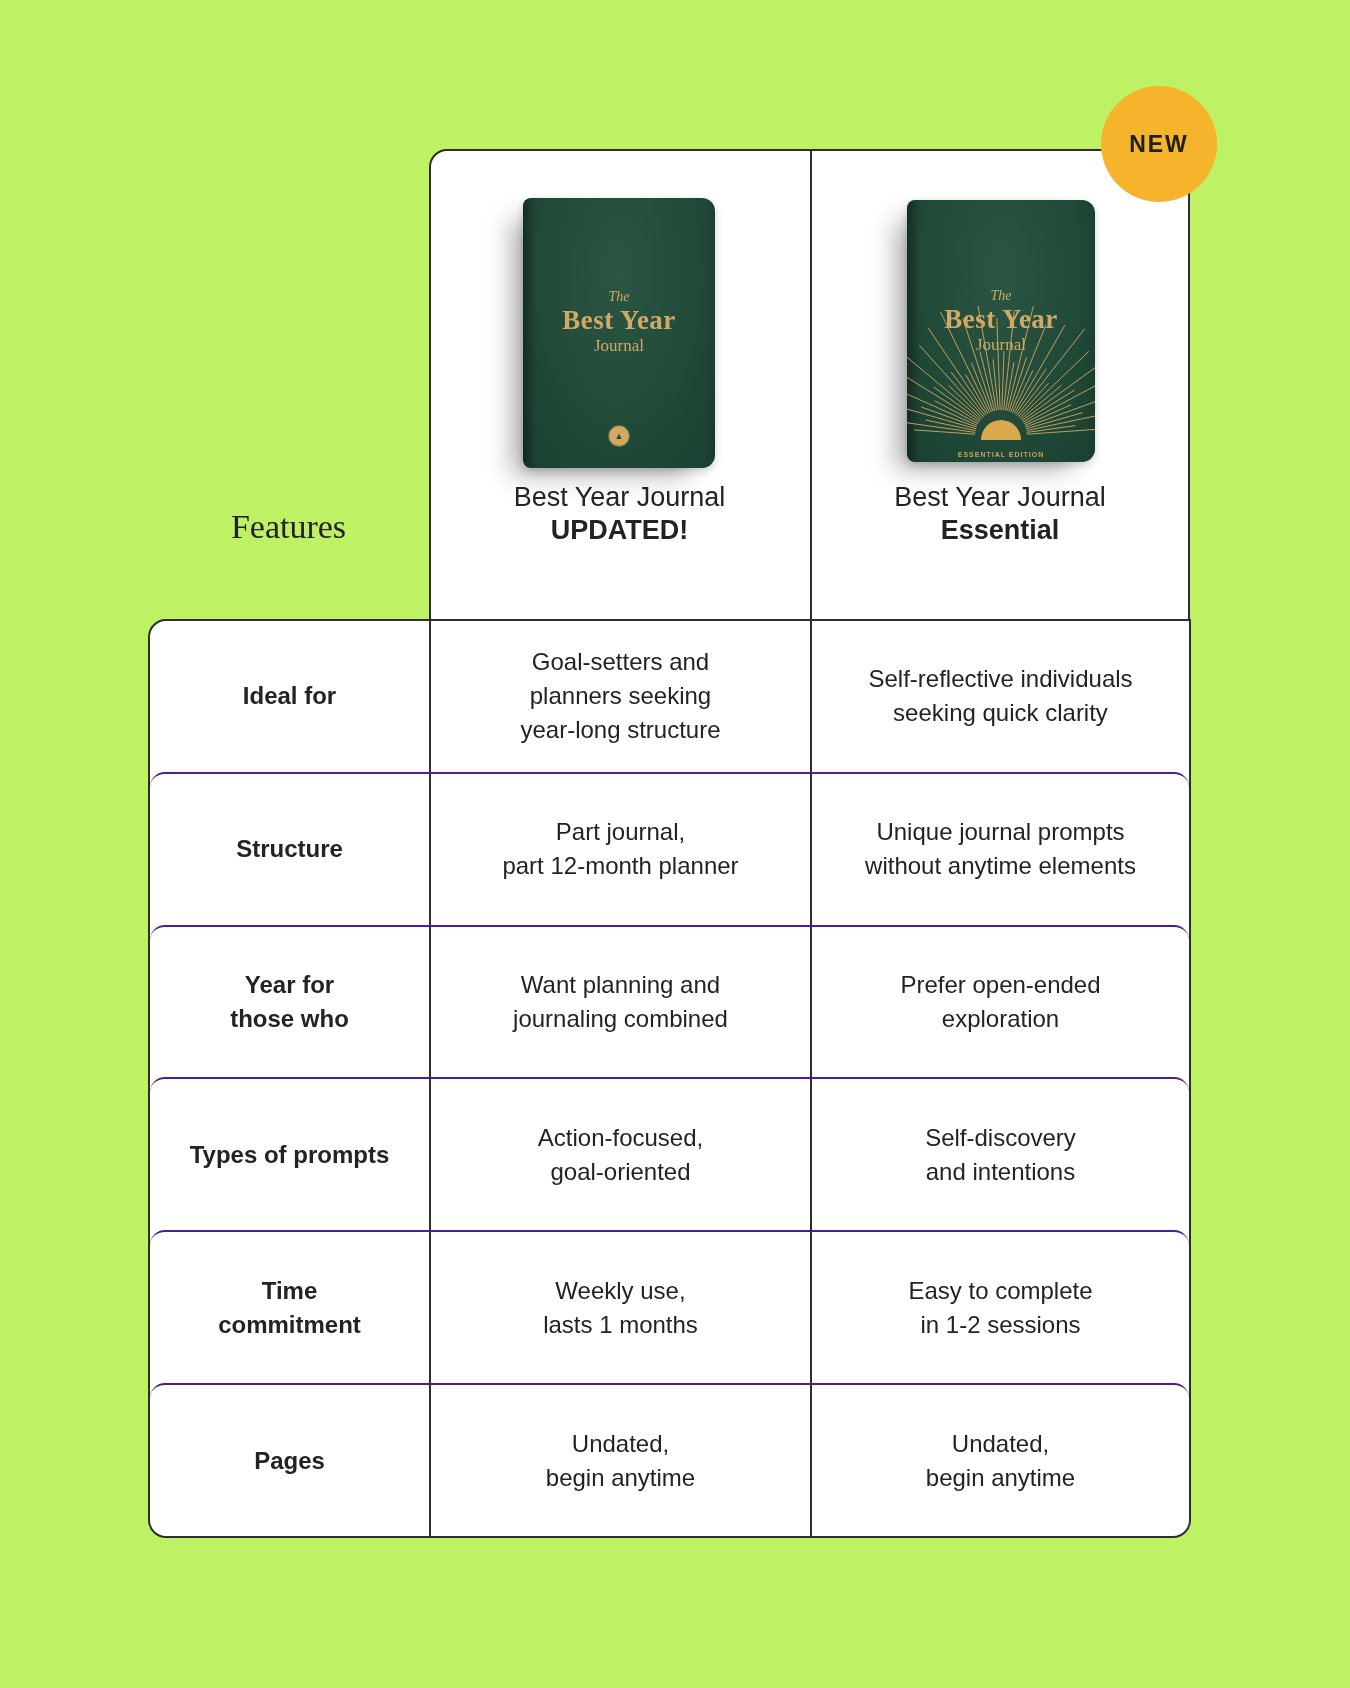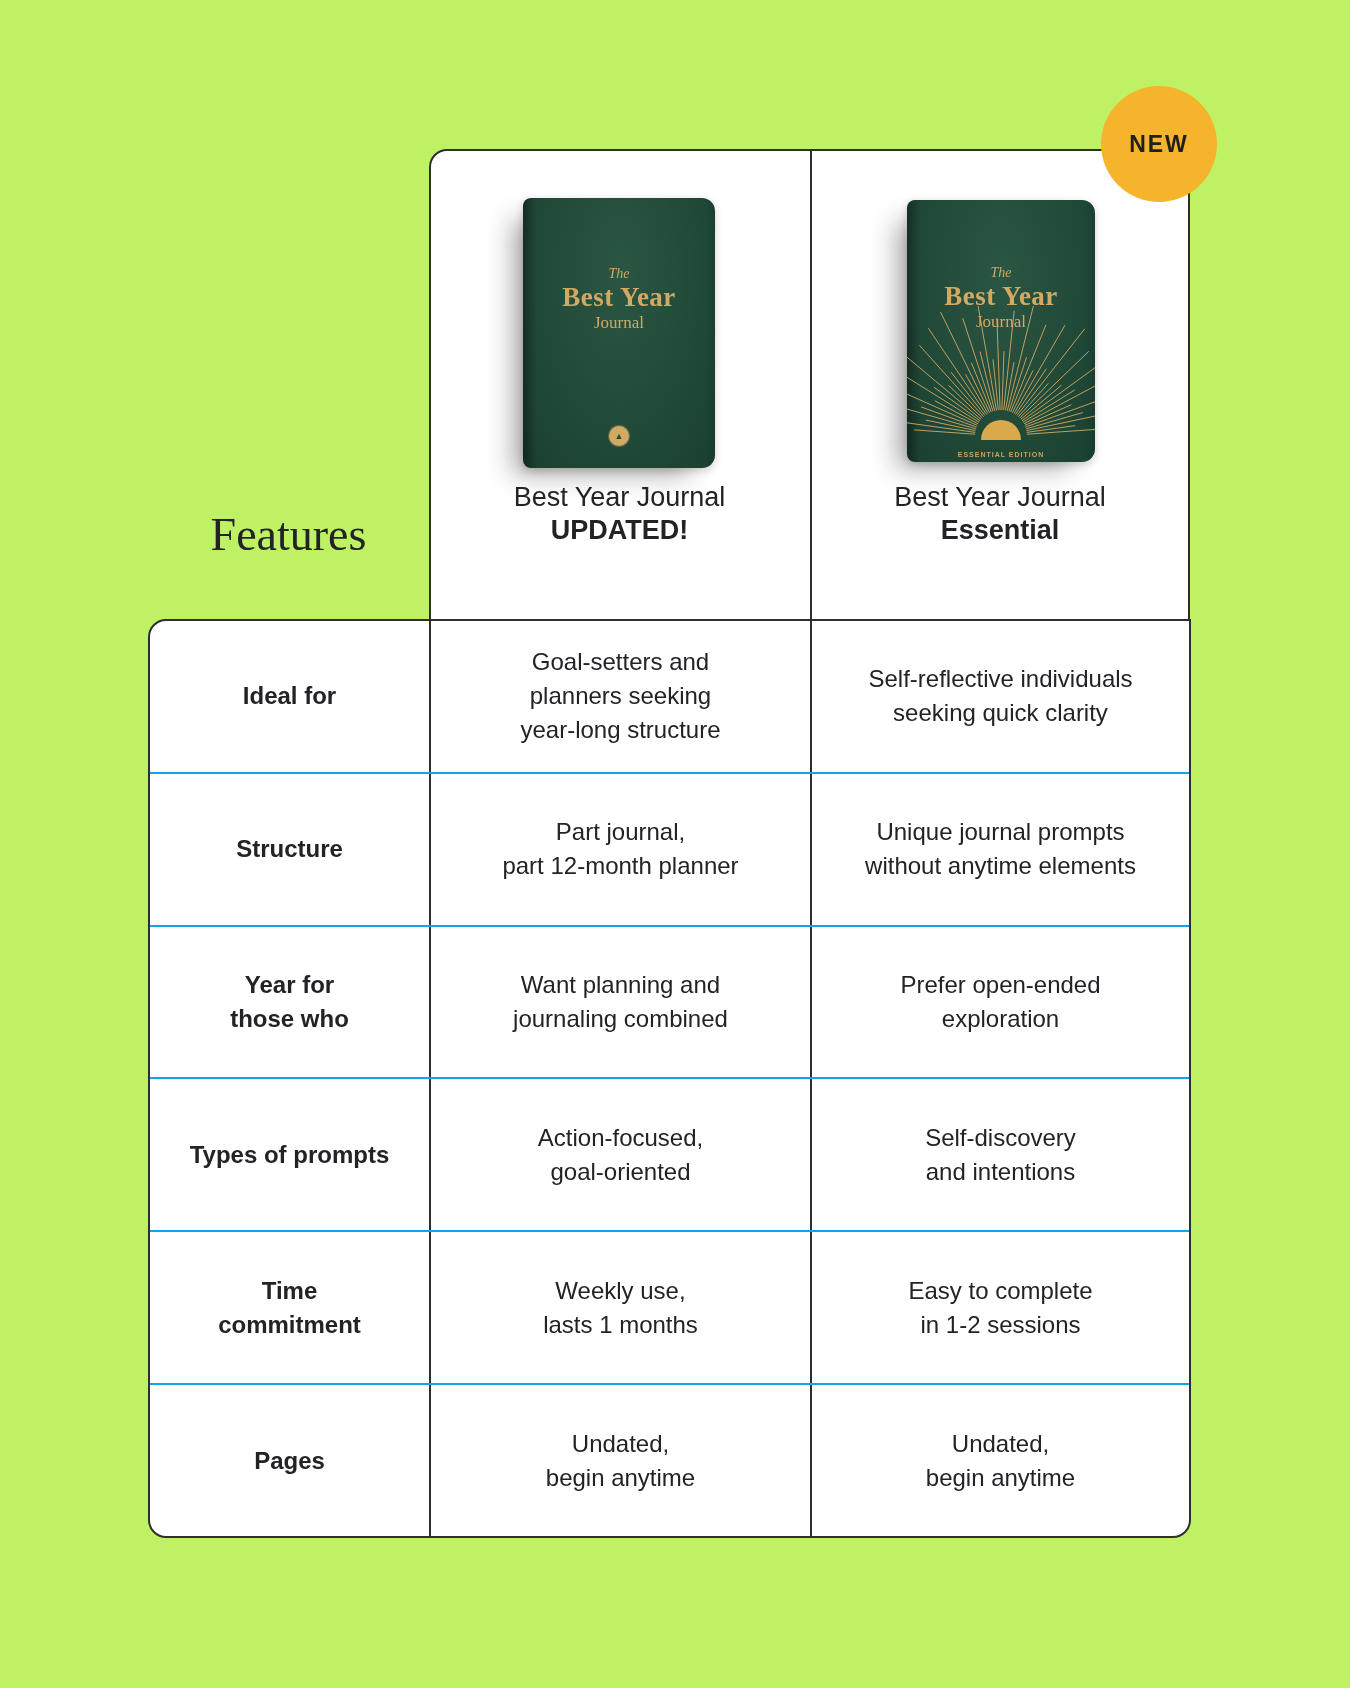--- a/index.html
+++ b/index.html
@@ -22,21 +22,21 @@
         border-radius:8px 13px 13px 8px;
         background-color:#1E4B38;
         background-image:
           radial-gradient(ellipse at 50% 28%, rgba(255,255,255,0.06), rgba(0,0,0,0.14)),
           linear-gradient(90deg, rgba(0,0,0,0.38), rgba(0,0,0,0) 7%),
           linear-gradient(270deg, rgba(0,0,0,0.12), rgba(0,0,0,0) 5%);
         box-shadow:-18px 14px 26px -8px rgba(40,40,40,0.40), 0 3px 8px rgba(0,0,0,0.18);}
   .book1{left:523px;top:198px;width:192px;height:270px;}
   .book2{left:907px;top:200px;width:188px;height:262px;}
   .cover-text{position:absolute;left:0;right:0;text-align:center;color:#D2A963;
-              font-family:"Liberation Serif",serif;}
+              font-family:"Liberation Serif",serif;margin-top:23px;}
   .book1 .cover-text{top:68px;}
   .book2 .cover-text{top:65px;}
   .cover-the{display:block;font-style:italic;font-size:14px;line-height:16px;}
   .cover-main{display:block;font-size:27px;line-height:30px;font-weight:700;letter-spacing:0.5px;}
   .cover-sub{display:block;font-size:17px;line-height:22px;}
   .emblem{position:absolute;left:50%;top:228px;transform:translateX(-50%);
           width:20px;height:20px;border-radius:50%;background:#D2A963;
           display:flex;align-items:center;justify-content:center;
           box-shadow:0 0 0 1px rgba(210,169,99,0.35);}
   .emblem span{color:#1E4B38;font-size:9px;line-height:9px;}
@@ -46,28 +46,28 @@
 
   
   .caption{position:absolute;top:481px;text-align:center;font-size:27px;line-height:33px;}
   .caption1{left:429px;width:381px;}
   .caption2{left:810px;width:380px;}
   .caption .l1{font-weight:400;}
   .caption .l2{font-weight:700;}
 
   
   .features-title{position:absolute;left:148px;top:508px;width:281px;text-align:center;
-                  font-family:"Liberation Serif",serif;font-size:46px;color:#232227;}
+                  font-family:"Liberation Serif",serif;font-size:34px;color:#232227;}
 
   
   .ftable{position:absolute;left:148px;top:619px;width:1043px;height:919px;
           background:#FFFFFF;border:2px solid #2E2E2E;border-radius:18px 0 18px 18px;
           box-sizing:border-box;display:flex;flex-direction:column;overflow:hidden;}
   .frow{flex:1;display:grid;grid-template-columns:279px 381px 1fr;}
-  .frow + .frow{border-top:2px solid #0ea5e9;}
+  .frow + .frow{border-top:2px solid #4c1d95;border-radius:15px;}
   .fcell{display:flex;align-items:center;justify-content:center;text-align:center;
          white-space:pre-line;font-size:24px;line-height:34px;padding:6px 14px;box-sizing:border-box;}
   .fcell + .fcell{border-left:2px solid #2E2E2E;}
   .fcell.flabel{font-weight:700;}
 </style>
 </head>
 <body>
 
 <div class="canvas">
 

